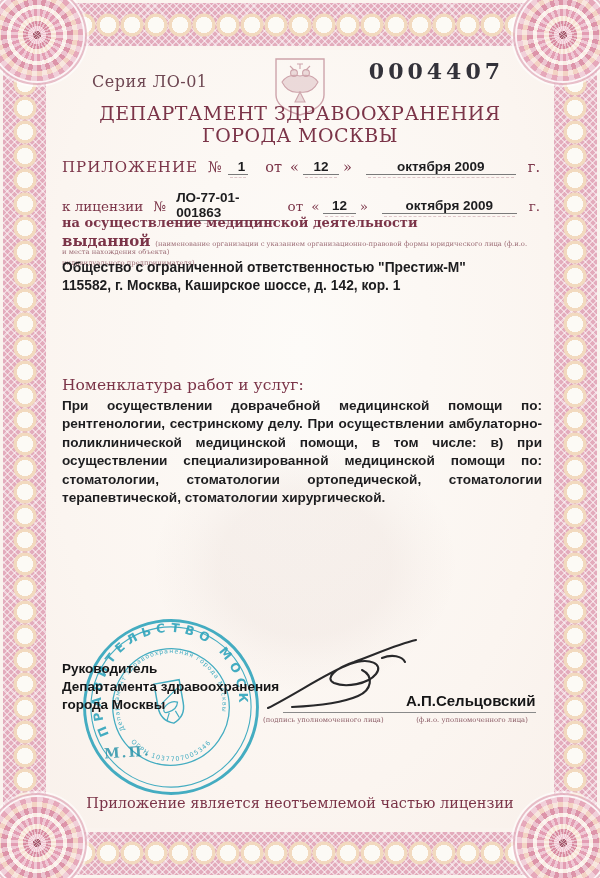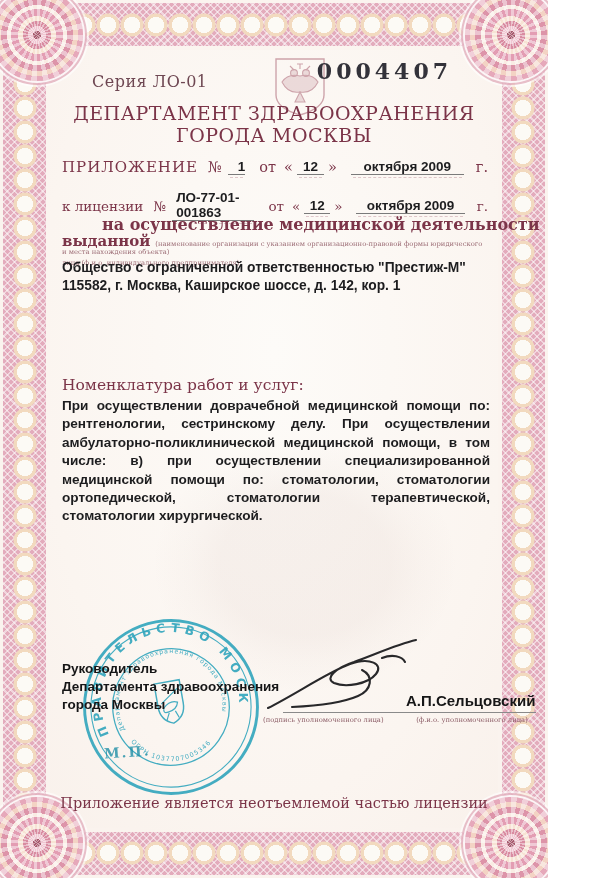--- a/index.html
+++ b/index.html
@@ -1,18 +1,18 @@
 <!DOCTYPE html>
 <html><head>
 <meta charset="utf-8">
 <style>
   html,body { margin:0; padding:0; }
   body { width:600px; height:878px; font-family:"DejaVu Serif", serif; }
   .page {
-    position:relative; width:548px; height:878px; overflow:hidden;
+    position:relative; width:600px; height:878px; overflow:hidden;
     background: radial-gradient(ellipse at 50% 40%, #fdfbf8 0%, #fbf5f0 60%, #f8efe9 100%);
   }
   
   .band { position:absolute; z-index:1; opacity:.95; }
   .band-top, .band-bottom {
     left:0; right:0; height:50px;
     background-color:#e2a8ba;
     background-image:
       linear-gradient(to bottom, #fbf4ef 0 3px, rgba(251,244,239,0) 3px 46px, #fbf4ef 46px 50px),
       radial-gradient(circle at 12px 22px, #fdfbf6 0 8px, #f2d9bd 8px 11px, rgba(255,255,255,0) 12px),
@@ -65,21 +65,21 @@
   .uline::after { content:""; position:absolute; left:2px; right:2px; bottom:-4px; border-bottom:1px dashed rgba(155,85,105,.3); }
   .val { font-family:"Liberation Sans","DejaVu Sans",sans-serif; font-weight:bold; color:#1d1d1f; font-size:13.5px; }
   .cell-num { flex:1 1 auto; max-width:118px; padding-left:10px; }
   .row-license .cell-num { max-width:160px; padding-left:4px; }
   .spacer { flex:1 1 auto; }
   .from { margin:0 4px 0 14px; }
   .cell-day { width:36px; text-align:center; }
   .q { margin:0 4px; }
   .cell-date { width:150px; text-align:center; margin-left:10px; }
   .gsuffix { margin-left:12px; }
-  .activity { position:absolute; left:62px; top:215px; color:#7b3448; font-weight:600; font-size:16px;margin-left:40px; }
+  .activity { position:absolute; left:62px; top:215px; color:#7b3448; font-weight:600; font-size:13px; }
   .issued-line { position:absolute; left:62px; right:60px; top:231px; color:#7b3448; }
   .issued { font-weight:bold; font-size:15px; }
   .note { font-size:6.8px; color:#9b6b74; }
   .note2 { position:absolute; left:62px; top:248px; }
   .org-name { position:absolute; left:62px; right:60px; top:260px; }
   .org-addr { position:absolute; left:62px; right:60px; top:278px; }
   .org-name, .org-addr { font-family:"Liberation Sans","DejaVu Sans",sans-serif; font-weight:bold; color:#1d1d1f; font-size:13.8px; }
   .nomen-label { position:absolute; left:62px; top:376px; color:#7b3448; font-size:15.5px; }
   .nomen-text { position:absolute; left:62px; right:58px; top:397px; font-family:"Liberation Sans","DejaVu Sans",sans-serif; font-weight:bold; color:#1d1d1f; font-size:13.6px; line-height:18.4px; text-align:justify; text-align-last:left; }
   

